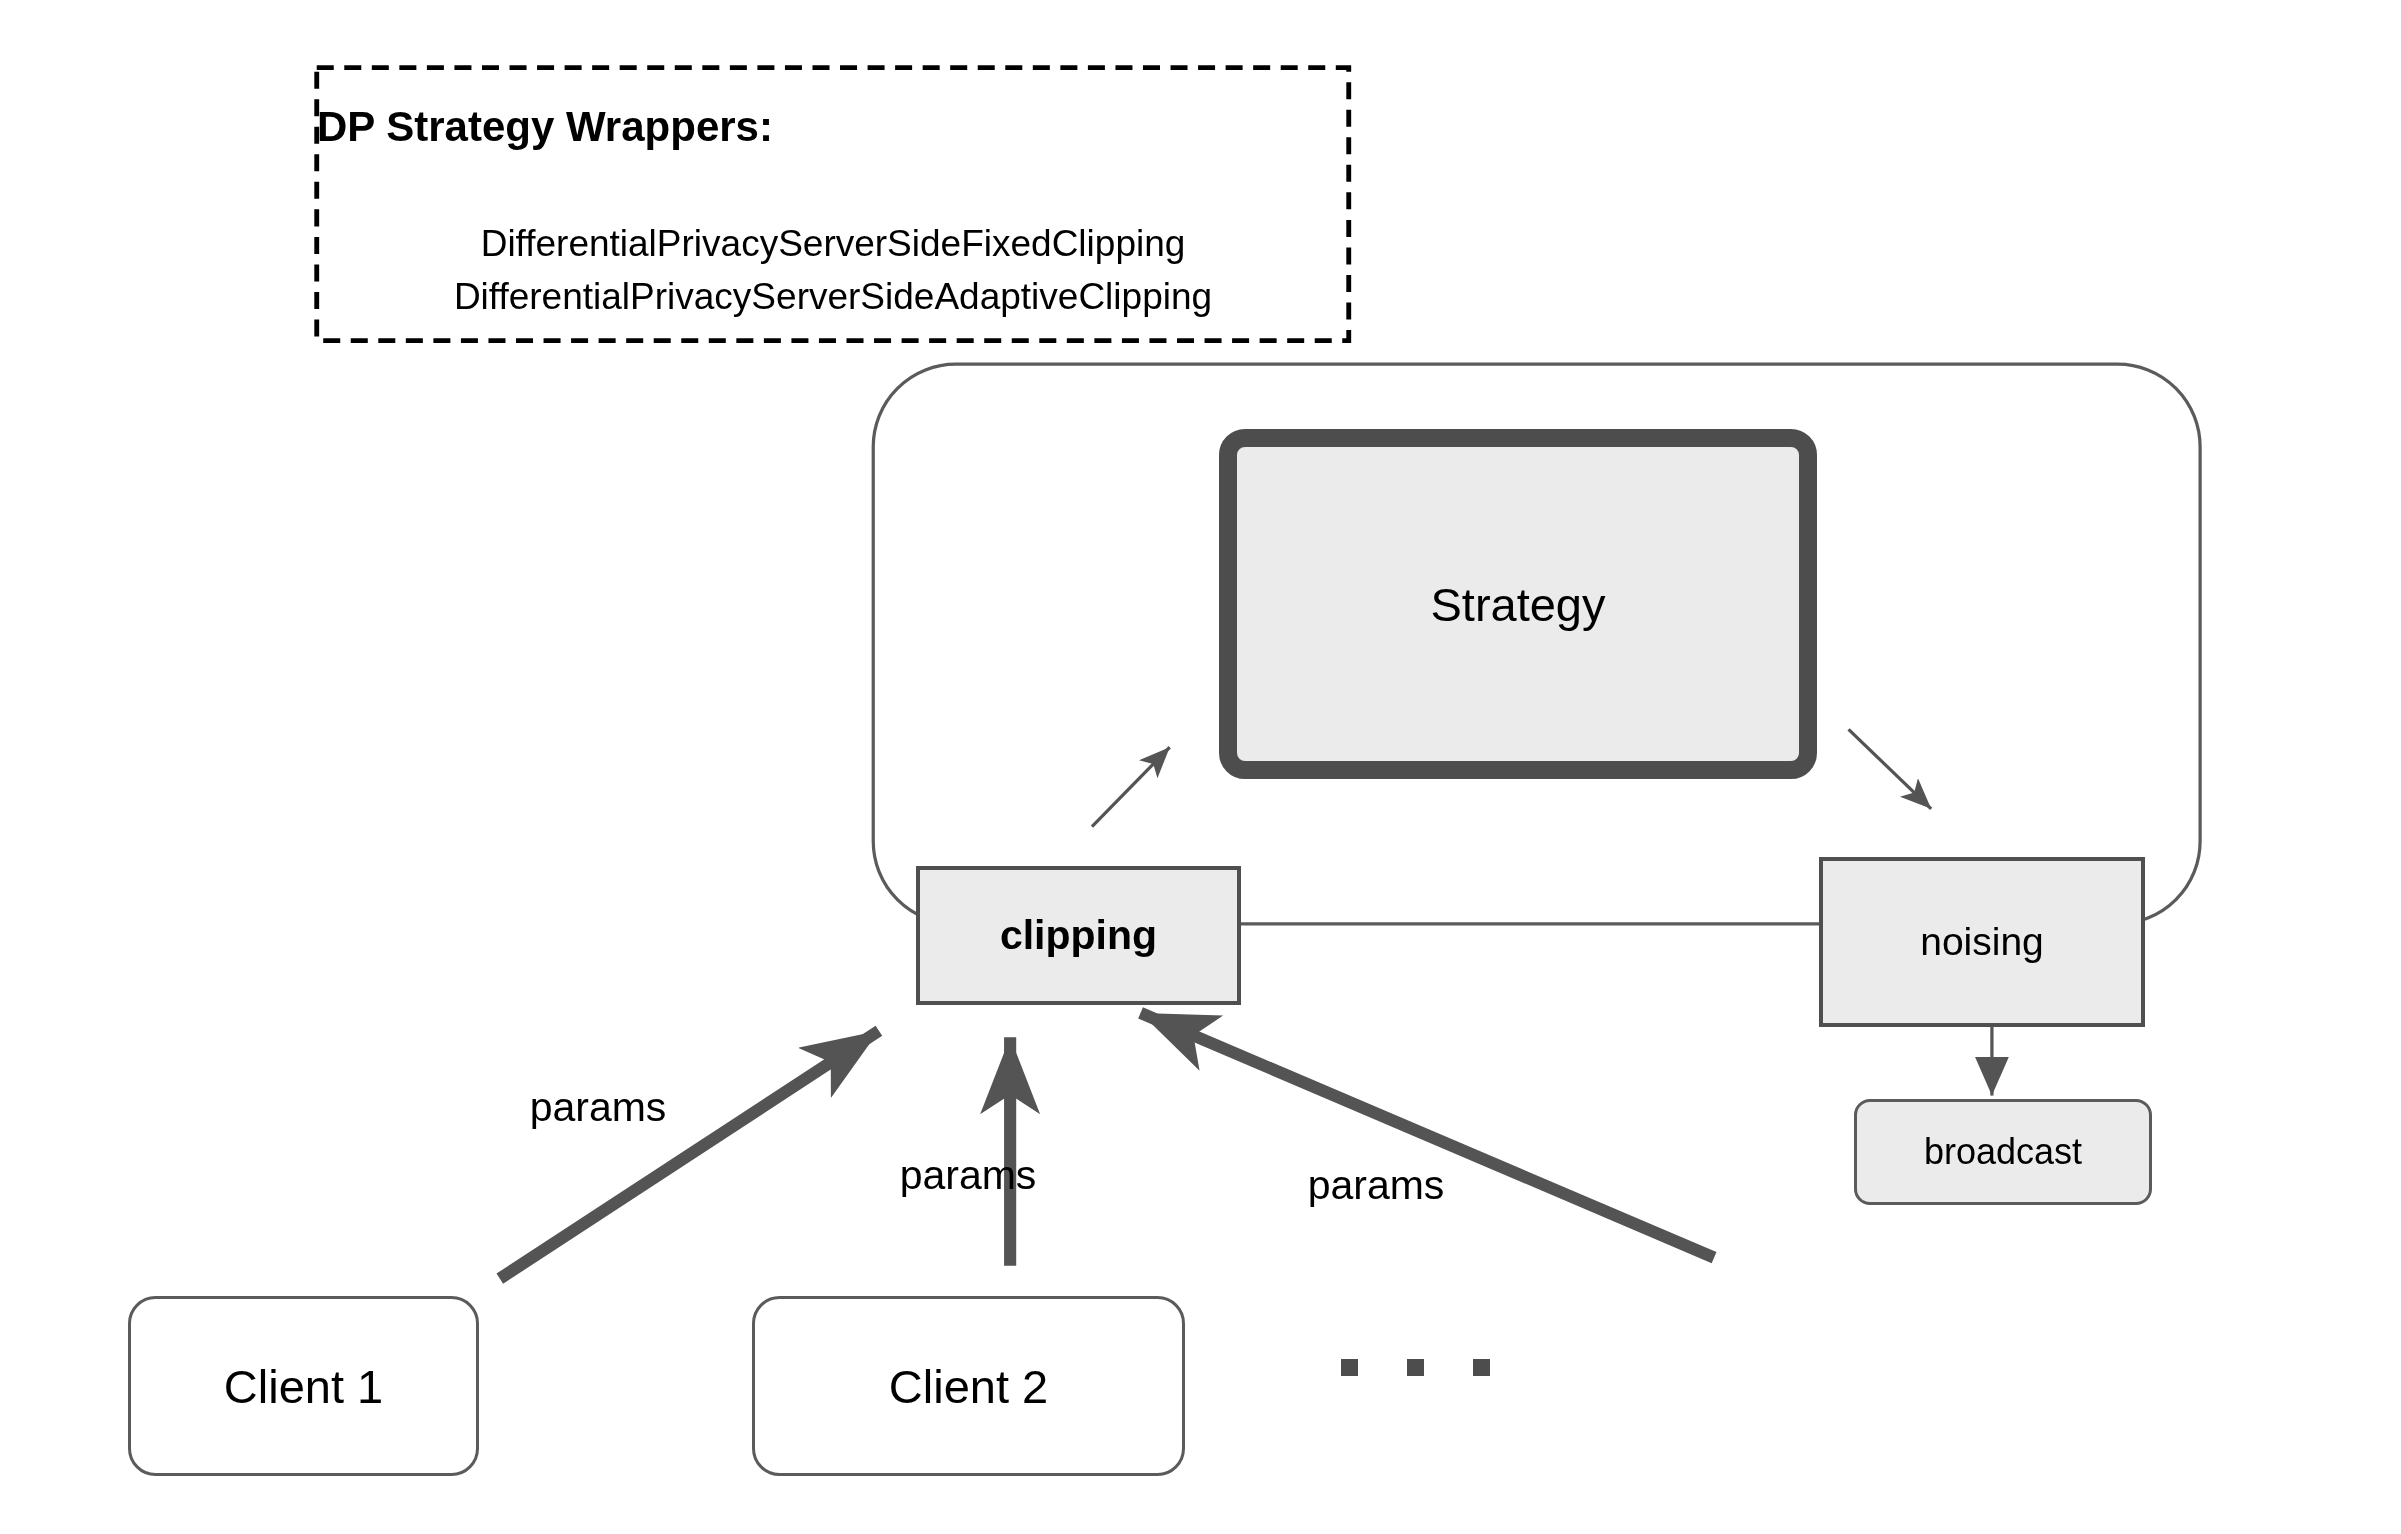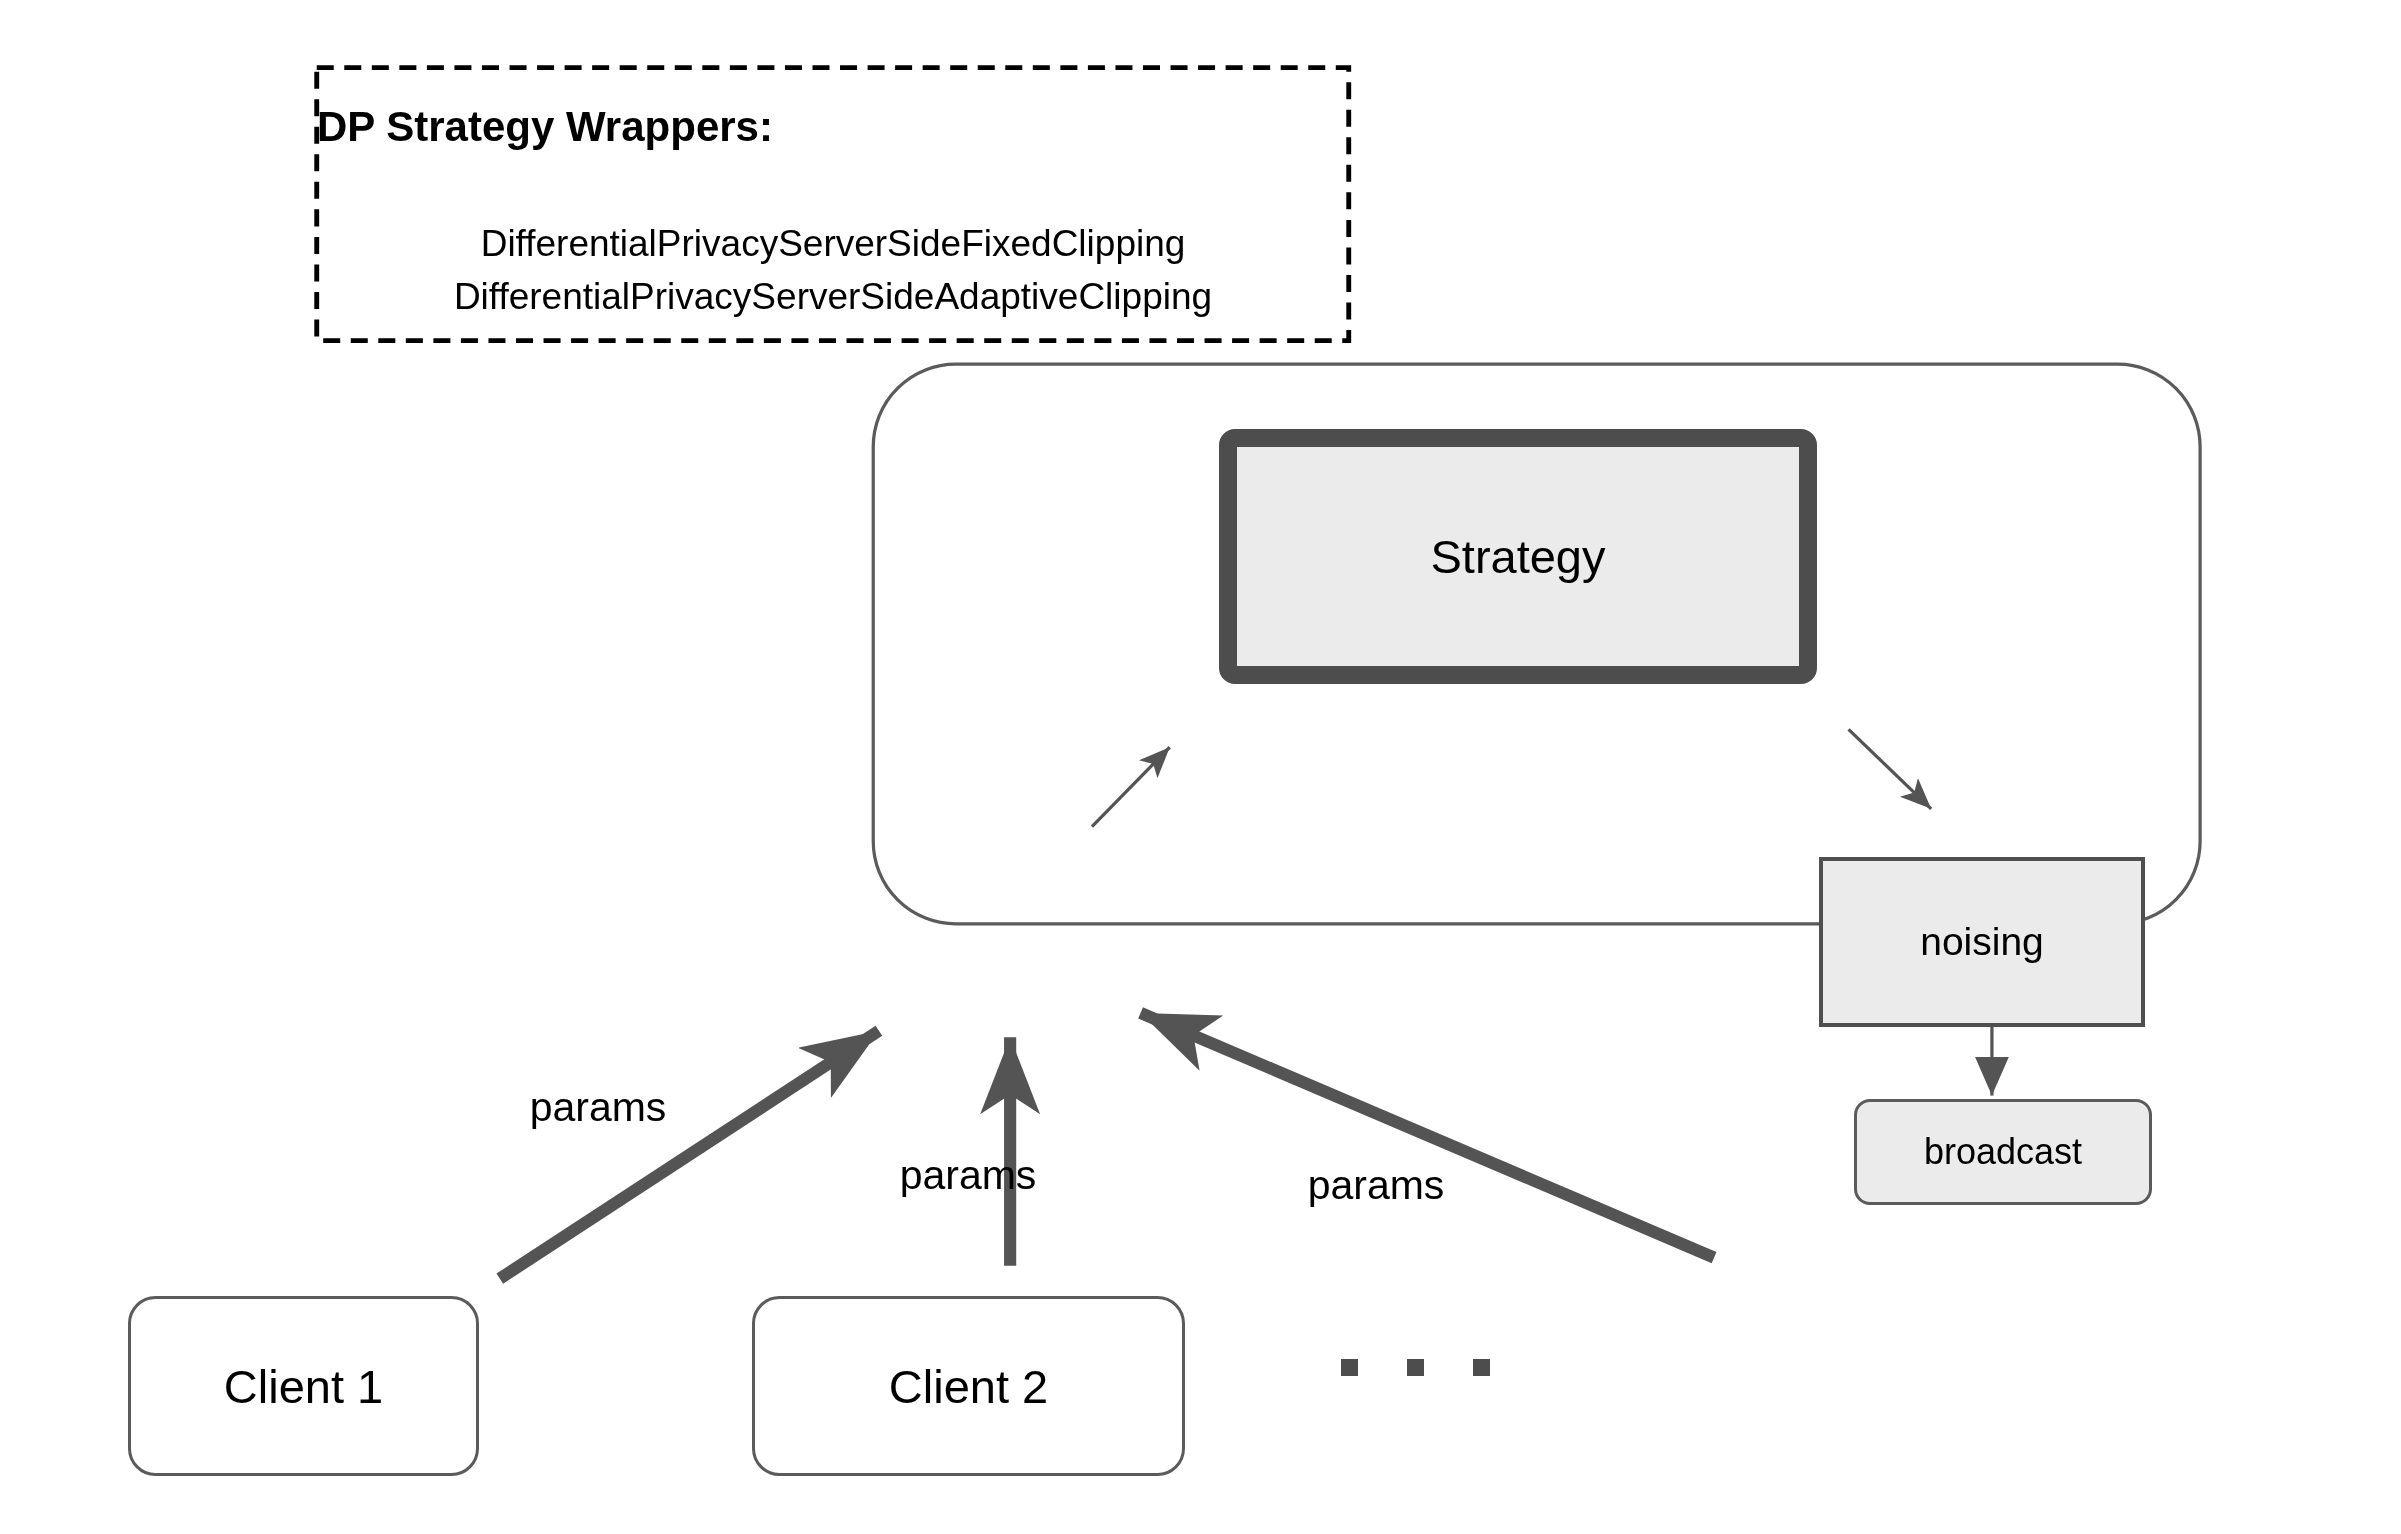--- a/index.html
+++ b/index.html
@@ -21,22 +21,22 @@
 
   .dashed-rect{fill:none;stroke:var(--dashed-border);stroke-width:6;stroke-dasharray:21 13;}
   .server-rect{fill:#ffffff;stroke:var(--outline-stroke);stroke-width:4;}
   .thin-arrow{stroke:var(--arrow-color);stroke-width:4;fill:none;}
   .mid-arrow{stroke:var(--arrow-color);stroke-width:4;fill:none;}
   .thick-arrow{stroke:var(--arrow-color);stroke-width:15;fill:none;}
   marker path{fill:var(--arrow-color);}
 
   .box{position:absolute;display:flex;align-items:center;justify-content:center;text-align:center;}
 
-  .strategy-box{left:1219px;top:429px;width:598px;height:255px;background:var(--box-fill);
-    border:18px solid var(--strategy-border);border-radius:16px;font-size:47px;}
+  .strategy-box{left:1219px;top:429px;width:598px;height:350px;background:var(--box-fill);
+    border:18px solid var(--strategy-border);border-radius:26px;font-size:47px;}
   .clipping-box{left:916px;top:866px;width:325px;height:139px;background:var(--box-fill);
     border:4px solid var(--box-border);font-size:41px;font-weight:bold;}
   .noising-box{left:1819px;top:857px;width:326px;height:170px;background:var(--box-fill);
     border:4px solid var(--box-border);font-size:39px;font-weight:normal;}
   .broadcast-box{left:1854px;top:1099px;width:298px;height:106px;background:var(--box-fill);
     border:3.2px solid var(--outline-stroke);border-radius:16px;font-size:36px;}
   .client-box{top:1296px;width:351px;height:180px;background:var(--client-fill);
     border:3.2px solid var(--outline-stroke);border-radius:27.5px;font-size:47px;}
   .client-1{left:128px;}
   .client-2{left:733px;width:433px;margin-left:19px;}
@@ -92,20 +92,23 @@
   <div class="wrapper-box">
     <div class="wrapper-title">DP Strategy Wrappers:</div>
     <div class="wrapper-class wrapper-class-1">DifferentialPrivacyServerSideFixedClipping</div>
     <div class="wrapper-class wrapper-class-2">DifferentialPrivacyServerSideAdaptiveClipping</div>
   </div>
 
   <div class="box strategy-box">
     <span>Strategy</span>
   </div>
 
+  <div class="box clipping-box">
+    <span>clipping</span>
+  </div>
 
   <div class="box noising-box">
     <span>noising</span>
   </div>
 
   <div class="box broadcast-box">
     <span>broadcast</span>
   </div>
 
   <div class="box client-box client-1">

